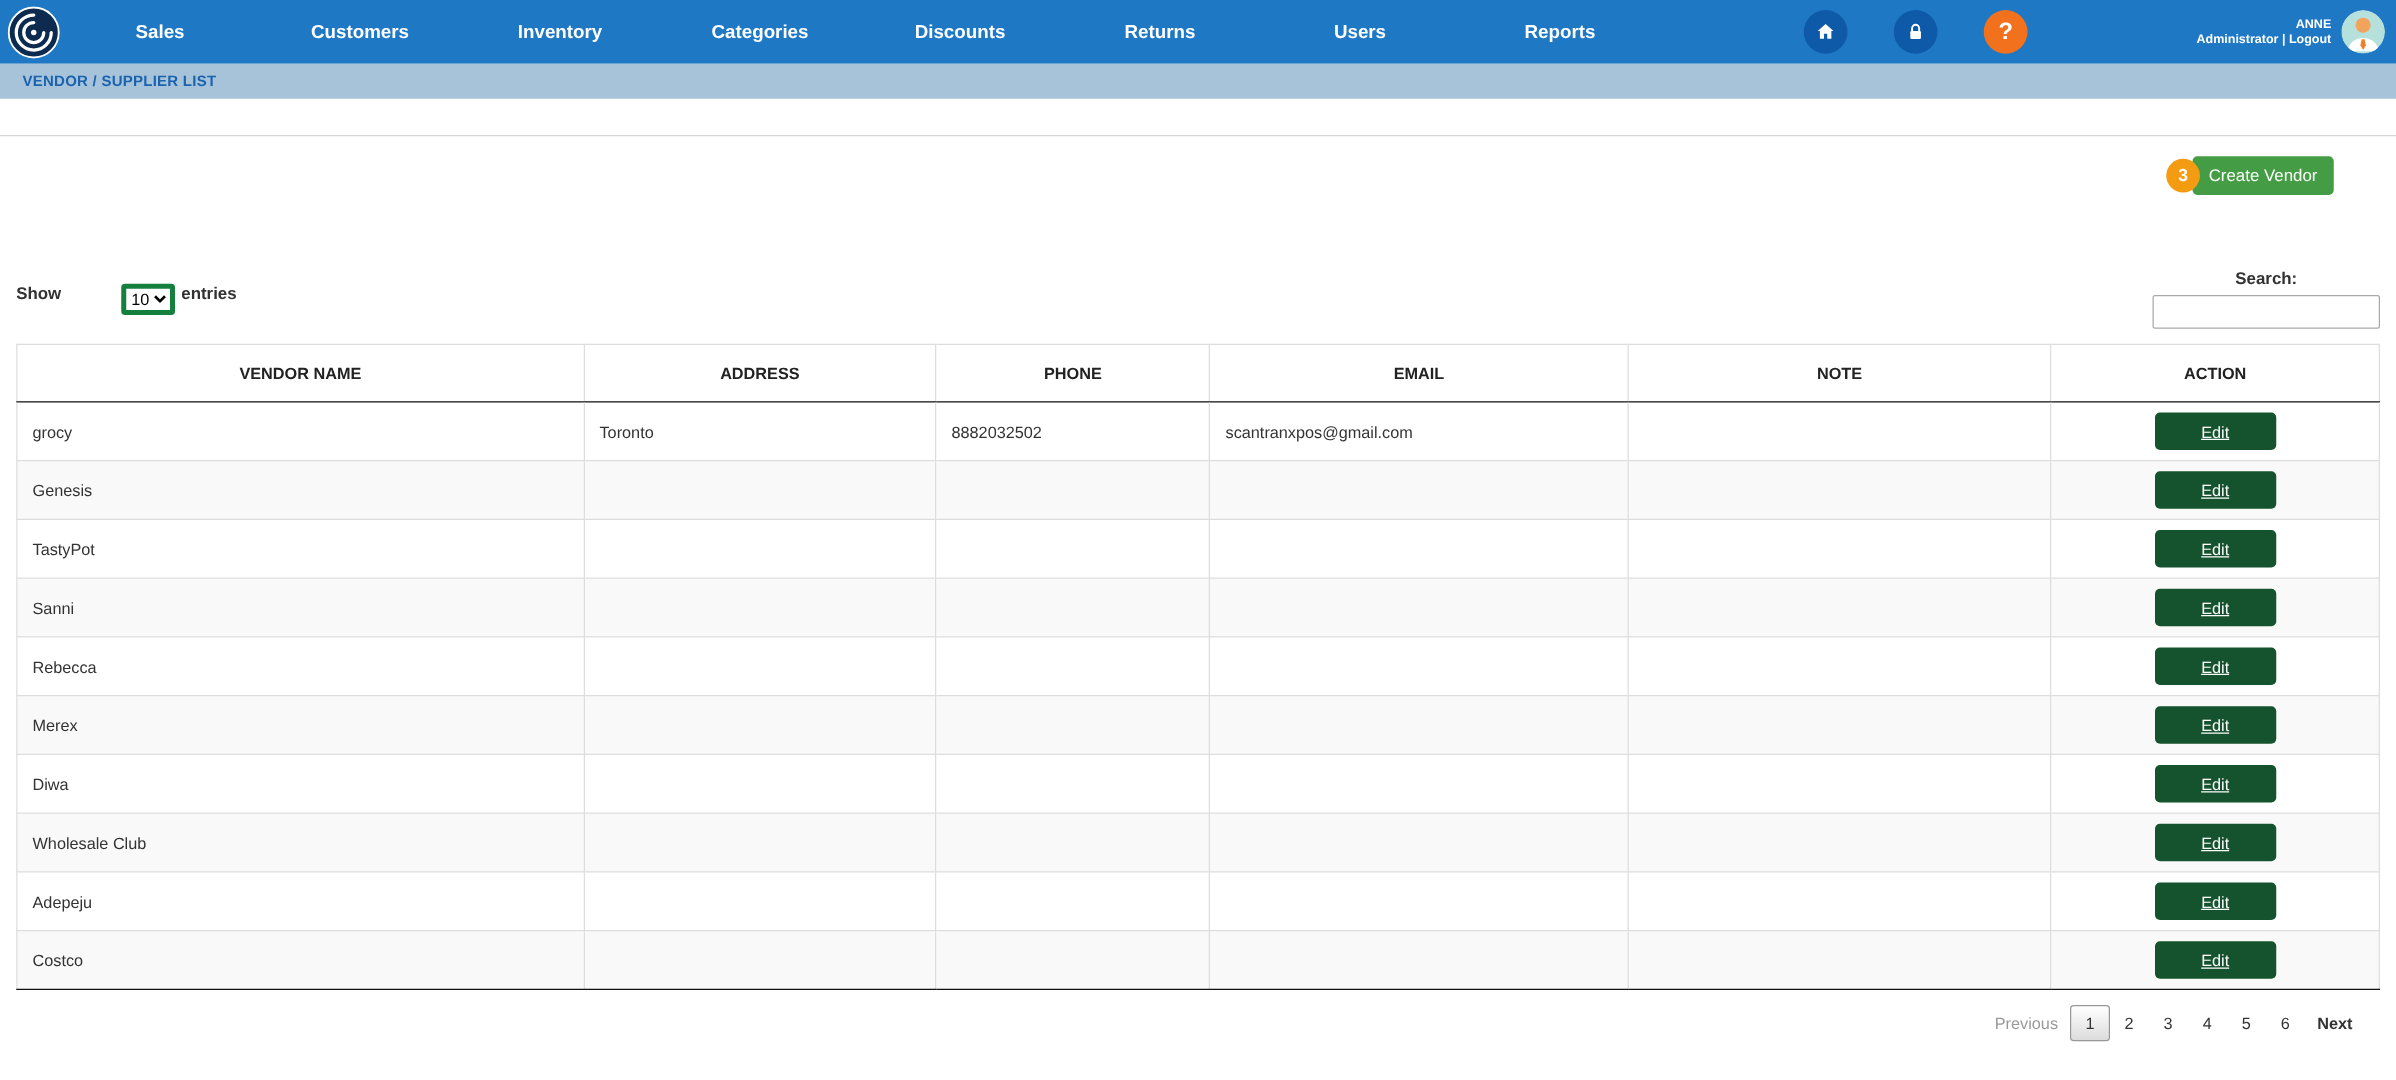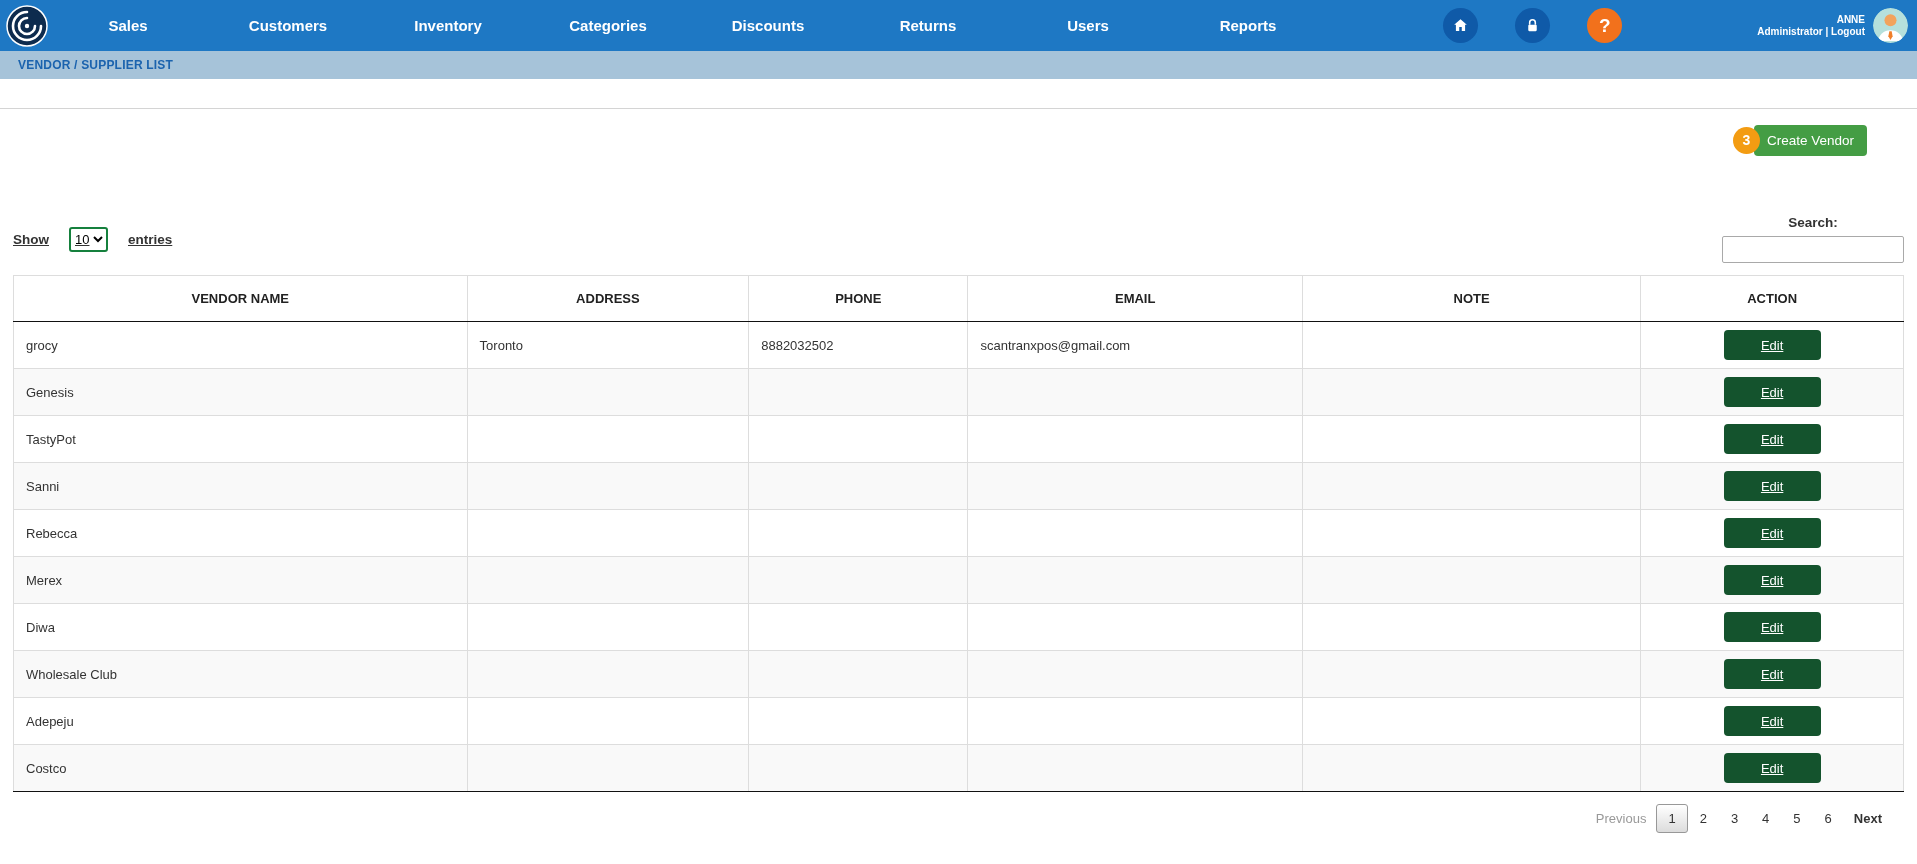--- a/index.html
+++ b/index.html
@@ -37,22 +37,22 @@
     font-weight:700; font-size:14px; display:flex; align-items:center; justify-content:center;
     margin-right:-6px; position:relative; z-index:2;
   }
   .create-btn {
     height:31px; padding:0 13px; background:#449d44; color:#fff; border:none;
     border-radius:4px; font-size:13.5px; font-family:inherit; cursor:pointer;
   }
 
   
   .controls { margin-top:44px; padding:0 13px; display:flex; justify-content:space-between; align-items:center; }
-  .show-entries { display:flex; align-items:center; gap:20px; font-size:13.5px; font-weight:700; color:#333;text-decoration:underline; }
-  .show-entries select { height:25px; border:2px solid #15803d; border-radius:3px; font-family:inherit; font-size:13px; background:#fff; }
+  .show-entries { display:flex; gap:5px; font-size:13.5px; font-weight:700; color:#333; }
+  .show-entries select { height:25px; border:4px solid #15803d; border-radius:3px; font-family:inherit; font-size:13px; background:#fff;margin-left:43px; }
   .search-box { display:flex; align-items:center; gap:6px; font-size:13.5px; font-weight:700; color:#333;flex-direction:column; }
   .search-box input { width:182px; height:27px; border:1px solid #a9a9a9; border-radius:2px; padding:0 8px; font-family:inherit; font-size:13px; }
 
   
   .table-wrap { margin:12px 13px 0; }
   table { width:100%; border-collapse:collapse; }
   thead th {
     padding:15px 10px; font-size:13px; color:#222; text-align:center; background:#fff;
     border-top:1px solid #ddd; border-left:1px solid #ddd; border-right:1px solid #ddd;
     border-bottom:1px solid #111; cursor:pointer;margin-top:38px;

